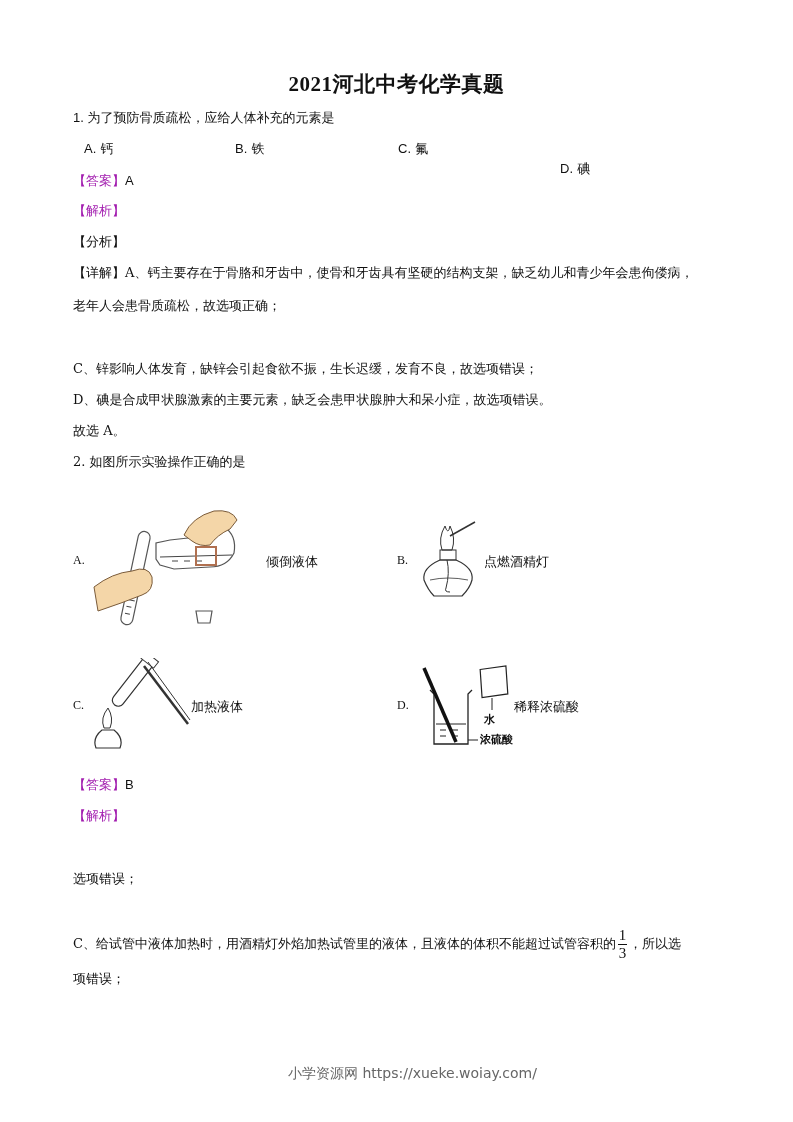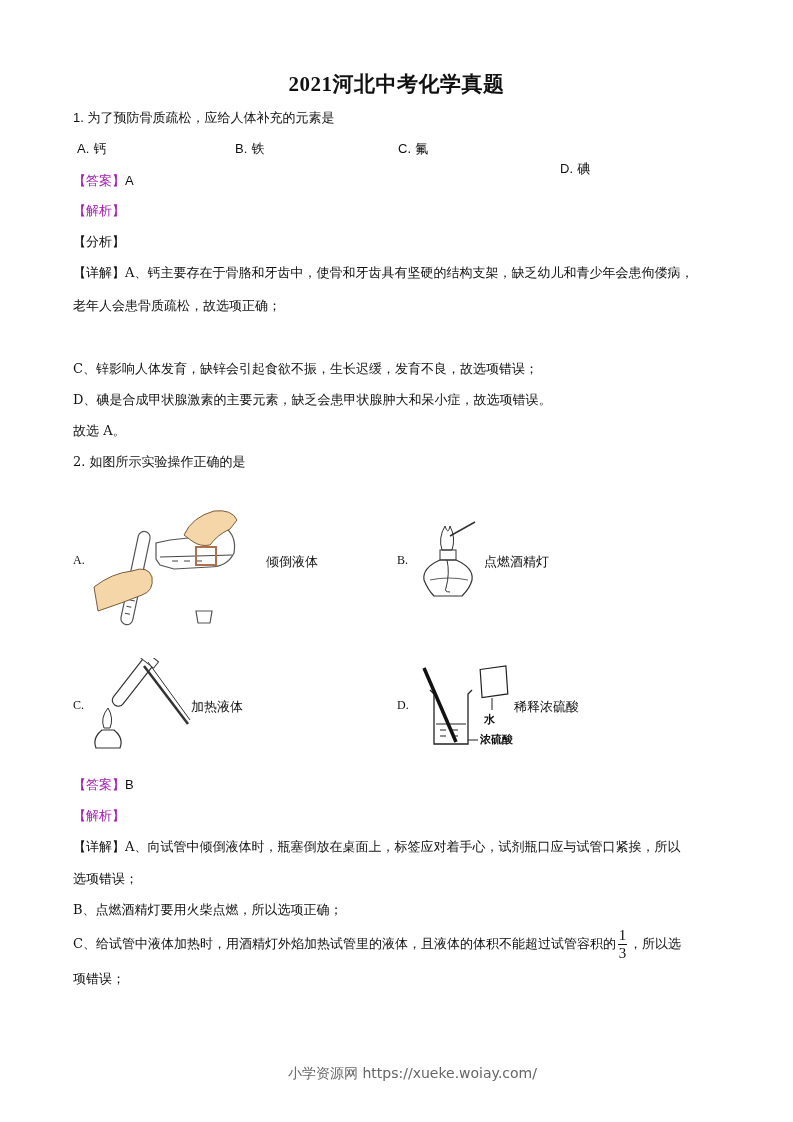--- a/index.html
+++ b/index.html
@@ -23,21 +23,21 @@
 </style>
 </head>
 <body>
 
 <div class="page">
 
   <div class="title">2021河北中考化学真题</div>
 
   <div class="line sans" style="top:108px;">1. 为了预防骨质疏松，应给人体补充的元素是</div>
 
-  <div class="opt" style="top:140px; left:77px;">
+  <div class="opt" style="top:140px; left:84px;">
     <span class="sans">A.</span>
     <span>钙</span>
   </div>
   <div class="opt" style="top:140px; left:235px;">
     <span class="sans">B.</span>
     <span>铁</span>
   </div>
   <div class="opt" style="top:140px; left:398px;">
     <span class="sans">C.</span>
     <span>氟</span>
@@ -125,24 +125,20 @@
     <line x1="48" y1="80" x2="58" y2="80" stroke="#222"></line>
   </svg>
   <div class="figcap sans" style="top:712px; left:484px; font-size:11px; font-weight:bold;">水</div>
   <div class="figcap sans" style="top:732px; left:480px; font-size:11px; font-weight:bold;">浓硫酸</div>
   <div class="figcap" style="top:698px; left:514px;">稀释浓硫酸</div>
 
   <div class="line" style="top:775px;">
     <span class="tag">【答案】</span><span class="sans">B</span>
   </div>
   <div class="line tag" style="top:806px;">【解析】</div>
-  <div class="line" style="top:837px;">
-    <span>【详解】</span><span>A、向试管中倾倒液体时，瓶塞倒放在桌面上，标签应对着手心，试剂瓶口应与试管口紧挨，所以</span>
-  </div>
   <div class="line" style="top:869px;">选项错误；</div>
-  <div class="line" style="top:900px;">B、点燃酒精灯要用火柴点燃，所以选项正确；</div>
   <div class="line" style="top:926px; line-height:36px;">
     <span>C、给试管中液体加热时，用酒精灯外焰加热试管里的液体，且液体的体积不能超过试管容积的</span><span class="frac"><span>1</span><span class="bar"></span><span>3</span></span><span>，所以选</span>
   </div>
   <div class="line" style="top:969px;">项错误；</div>
 
   <div class="footer">小学资源网 https://xueke.woiay.com/</div>
 </div>
 
 </body></html>

